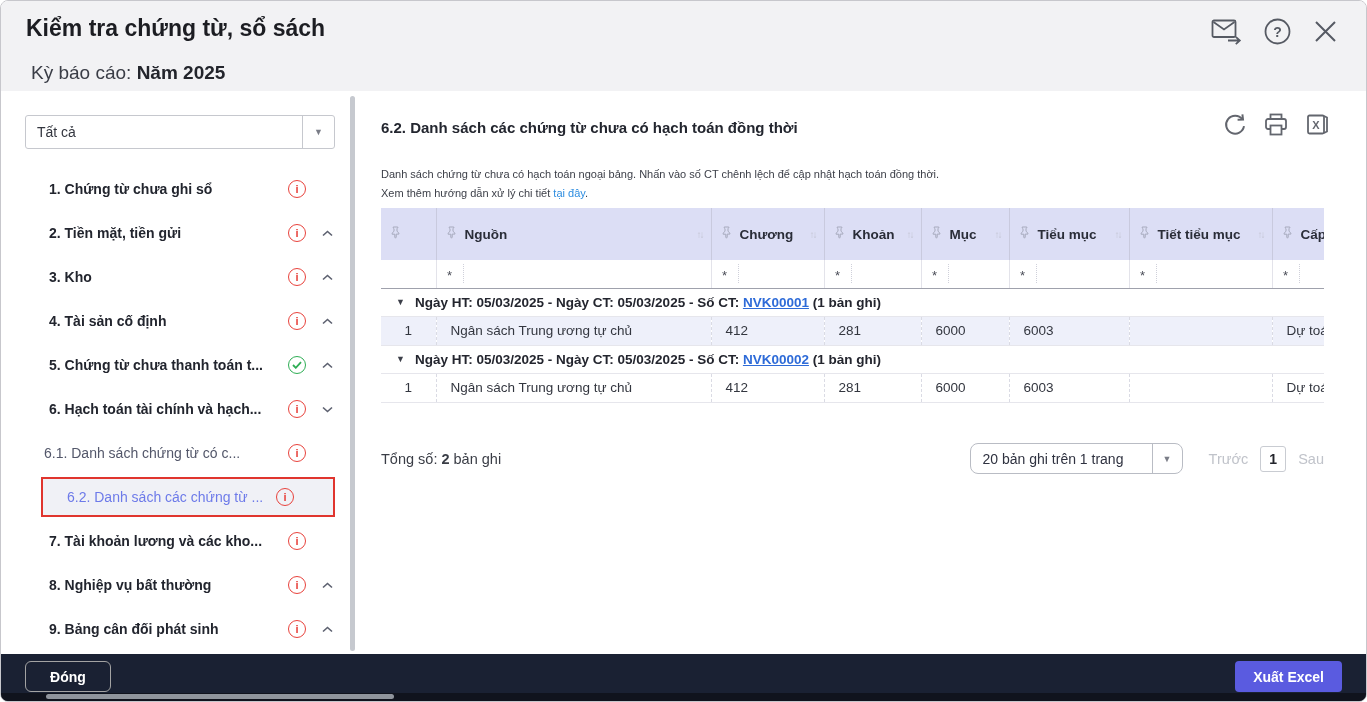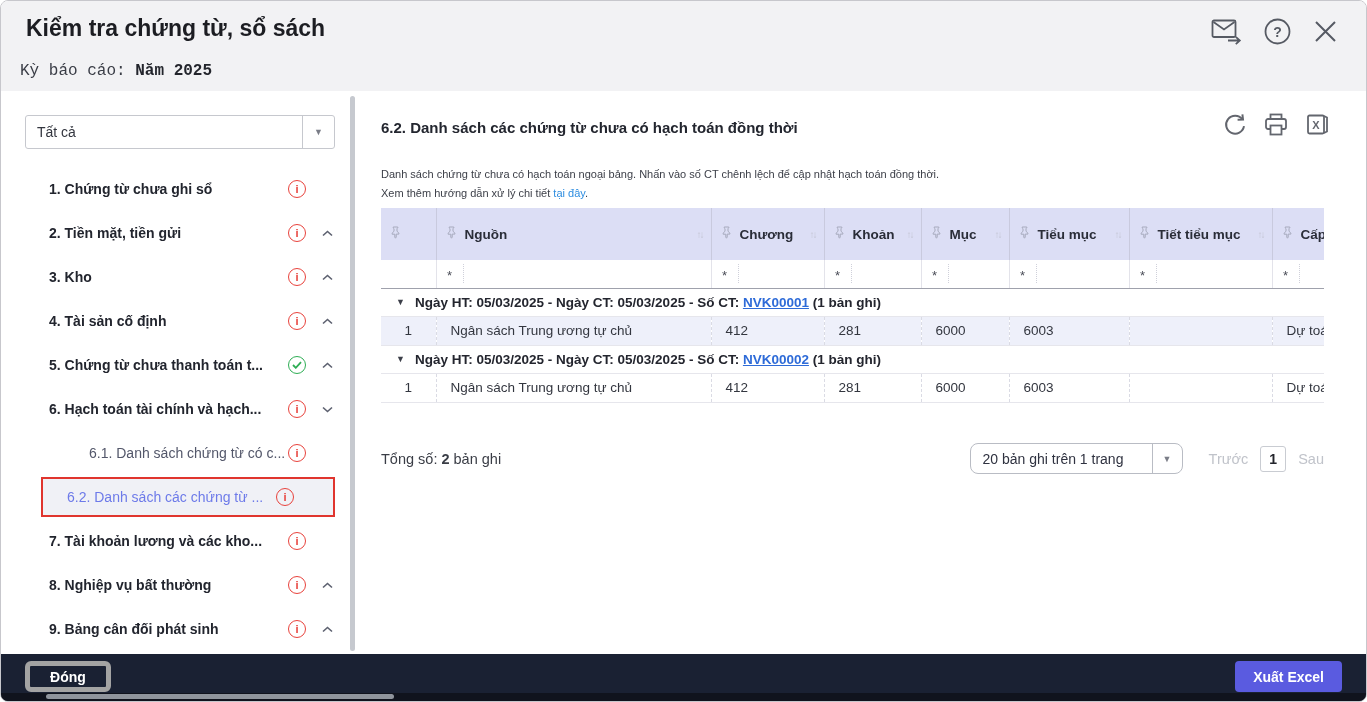--- a/index.html
+++ b/index.html
@@ -2,33 +2,33 @@
 <html><head>
 <meta charset="utf-8">
 <style>
   * { box-sizing: border-box; margin: 0; padding: 0; }
   html,body { width:1367px; height:702px; background:#fff; font-family:"Liberation Sans",sans-serif; }
   .window { position:absolute; inset:0; border:1px solid #c7c7cc; border-radius:8px; overflow:hidden; background:#fff; }
 
   
   .topbar { position:absolute; top:0; left:0; right:0; height:90px; background:#f2f2f4; }
   .title { position:absolute; left:25px; top:14px; font-size:23px; font-weight:bold; color:#1c1d22; }
-  .period { position:absolute; left:19px; top:61px; font-size:16px; color:#3a3d46;font-family:Liberation Mono, monospace; }
+  .period { position:absolute; left:30px; top:61px; font-size:19px; color:#3a3d46; }
   .period b { color:#23252c; }
   .top-icons { position:absolute; right:28px; top:17px; display:flex; align-items:center; gap:22px; }
   .top-icons .ticon { cursor:pointer; display:flex; align-items:center; }
 
   
   .sidebar { position:absolute; left:0; top:90px; width:348px; bottom:47px; background:#fff; }
   .sb-dropdown { position:absolute; left:24px; top:24px; width:310px; height:34px; border:1px solid #c6c8ce; border-radius:3px; background:#fff; display:flex; align-items:center; cursor:pointer; }
   .sb-dropdown .val { flex:1; padding-left:11px; font-size:14px; color:#33363f; }
   .sb-dropdown .arrow-zone { width:32px; height:100%; border-left:1px solid #c6c8ce; display:flex; align-items:center; justify-content:center; color:#7a7d87; font-size:9px; }
   .sb-list { position:absolute; left:0; right:0; top:76px; }
   .sb-item { height:44px; display:flex; align-items:center; padding-left:48px; padding-right:16px; cursor:pointer; }
-  .sb-item.child { padding-left:43px;margin-left:45px; }
+  .sb-item.child { padding-left:43px; }
   .sb-item .sb-label { flex:1; font-size:14px; font-weight:bold; color:#22252e; white-space:nowrap; overflow:hidden; }
   .sb-item.child .sb-label { font-weight:normal; color:#53576a; }
   .sb-item .icon-cell { width:20px; display:flex; justify-content:center; }
   .sb-item .chev-cell { width:26px; display:flex; justify-content:flex-end; }
   .sb-item.selected { height:40px; margin:2px 14px 2px 40px; padding-left:24px; padding-right:12px; border:2px solid #e0352e; background:#f0f1f6; }
   .sb-item.selected .sb-label { color:#6d7ae9; }
   .st-icon { width:18px; height:18px; border-radius:50%; display:flex; align-items:center; justify-content:center; font-size:11px; font-weight:bold; }
   .st-icon.err { border:1.6px solid #e8423c; color:#e8423c; }
   .st-icon.ok { border:1.6px solid #2fae55; }
   .vscroll { position:absolute; left:348px; top:95px; bottom:50px; width:8px; }
@@ -74,21 +74,21 @@
   .pg-dropdown .val { flex:1; padding-left:12px; font-size:14px; color:#2f3240; }
   .pg-dropdown .arrow-zone { width:30px; height:100%; border-left:1px solid #b9bcc4; display:flex; align-items:center; justify-content:center; color:#7a7d87; font-size:9px; }
   .pg-prev,.pg-next { font-size:14.5px; color:#c0c3ca; cursor:default; }
   .pg-prev { margin-left:26px; }
   .pg-next { margin-left:12px; }
   .pg-page { width:26px; height:26px; border:1px solid #c9ccd2; border-radius:3px; margin-left:12px; display:flex; align-items:center; justify-content:center; font-size:14px; font-weight:bold; color:#23252c; background:#fff; }
 
   
   .footer { position:absolute; left:0; right:0; bottom:0; height:47px; background:#1a2133; }
   .btn { height:31px; border-radius:6px; font-size:14px; font-weight:bold; display:flex; align-items:center; justify-content:center; cursor:pointer; }
-  .btn-outline { border:5px solid #a3a3a3; color:#fff; background:transparent; }
+  .btn-outline { border:1px solid #a3a3a3; color:#fff; background:transparent; }
   .btn-close { position:absolute; left:24px; top:7px; width:86px; }
   .btn-print { position:absolute; right:144px; top:7px; padding:0 20px; }
   .btn-export { position:absolute; right:24px; top:7px; padding:0 18px; background:#5a5be0; color:#fff; border-radius:4px; }
   .hscroll { position:absolute; left:0; right:0; bottom:0; height:8px; background:#10131d; }
   .hscroll .thumb { position:absolute; left:45px; top:1px; width:348px; height:5px; background:#8f949c; border-radius:3px; }
 </style>
 </head>
 <body>
 
 <div class="window">

